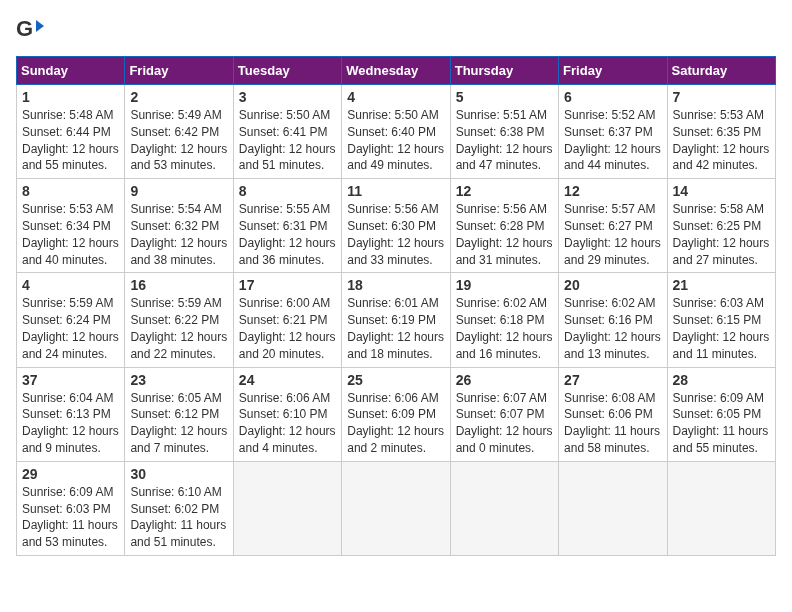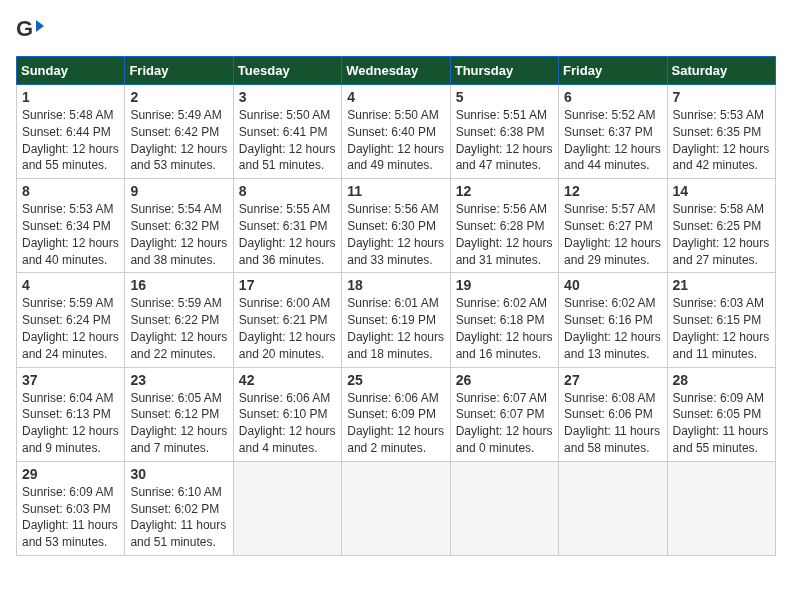--- a/index.html
+++ b/index.html
@@ -45,21 +45,21 @@
     .location {
       font-size: 15px;
       color: #555;
     }
     table {
       width: 100%;
       border-collapse: collapse;
       table-layout: fixed;
     }
     th {
-      background: #14532d;
+      background: #701a75;
       color: #fff;
       font-size: 13px;
       font-weight: bold;
       padding: 6px 4px;
       text-align: left;
       border: 1px solid #1565c0;
     }
     td {
       border: 1px solid #ccc;
       vertical-align: top;
@@ -133,27 +133,27 @@
         <td><span class="day-num">12</span><span class="cell-text">Sunrise: 5:56 AM<br>Sunset: 6:28 PM<br>Daylight: 12 hours and 31 minutes.</span></td>
         <td><span class="day-num">12</span><span class="cell-text">Sunrise: 5:57 AM<br>Sunset: 6:27 PM<br>Daylight: 12 hours and 29 minutes.</span></td>
         <td><span class="day-num">14</span><span class="cell-text">Sunrise: 5:58 AM<br>Sunset: 6:25 PM<br>Daylight: 12 hours and 27 minutes.</span></td>
       </tr>
       <tr>
         <td><span class="day-num">4</span><span class="cell-text">Sunrise: 5:59 AM<br>Sunset: 6:24 PM<br>Daylight: 12 hours and 24 minutes.</span></td>
         <td><span class="day-num">16</span><span class="cell-text">Sunrise: 5:59 AM<br>Sunset: 6:22 PM<br>Daylight: 12 hours and 22 minutes.</span></td>
         <td><span class="day-num">17</span><span class="cell-text">Sunrise: 6:00 AM<br>Sunset: 6:21 PM<br>Daylight: 12 hours and 20 minutes.</span></td>
         <td><span class="day-num">18</span><span class="cell-text">Sunrise: 6:01 AM<br>Sunset: 6:19 PM<br>Daylight: 12 hours and 18 minutes.</span></td>
         <td><span class="day-num">19</span><span class="cell-text">Sunrise: 6:02 AM<br>Sunset: 6:18 PM<br>Daylight: 12 hours and 16 minutes.</span></td>
-        <td><span class="day-num">40</span><span class="cell-text">Sunrise: 6:02 AM<br>Sunset: 6:16 PM<br>Daylight: 12 hours and 13 minutes.</span></td>
+        <td><span class="day-num">20</span><span class="cell-text">Sunrise: 6:02 AM<br>Sunset: 6:16 PM<br>Daylight: 12 hours and 13 minutes.</span></td>
         <td><span class="day-num">21</span><span class="cell-text">Sunrise: 6:03 AM<br>Sunset: 6:15 PM<br>Daylight: 12 hours and 11 minutes.</span></td>
       </tr>
       <tr>
         <td><span class="day-num">37</span><span class="cell-text">Sunrise: 6:04 AM<br>Sunset: 6:13 PM<br>Daylight: 12 hours and 9 minutes.</span></td>
         <td><span class="day-num">23</span><span class="cell-text">Sunrise: 6:05 AM<br>Sunset: 6:12 PM<br>Daylight: 12 hours and 7 minutes.</span></td>
-        <td><span class="day-num">42</span><span class="cell-text">Sunrise: 6:06 AM<br>Sunset: 6:10 PM<br>Daylight: 12 hours and 4 minutes.</span></td>
+        <td><span class="day-num">24</span><span class="cell-text">Sunrise: 6:06 AM<br>Sunset: 6:10 PM<br>Daylight: 12 hours and 4 minutes.</span></td>
         <td><span class="day-num">25</span><span class="cell-text">Sunrise: 6:06 AM<br>Sunset: 6:09 PM<br>Daylight: 12 hours and 2 minutes.</span></td>
         <td><span class="day-num">26</span><span class="cell-text">Sunrise: 6:07 AM<br>Sunset: 6:07 PM<br>Daylight: 12 hours and 0 minutes.</span></td>
         <td><span class="day-num">27</span><span class="cell-text">Sunrise: 6:08 AM<br>Sunset: 6:06 PM<br>Daylight: 11 hours and 58 minutes.</span></td>
         <td><span class="day-num">28</span><span class="cell-text">Sunrise: 6:09 AM<br>Sunset: 6:05 PM<br>Daylight: 11 hours and 55 minutes.</span></td>
       </tr>
       <tr>
         <td><span class="day-num">29</span><span class="cell-text">Sunrise: 6:09 AM<br>Sunset: 6:03 PM<br>Daylight: 11 hours and 53 minutes.</span></td>
         <td><span class="day-num">30</span><span class="cell-text">Sunrise: 6:10 AM<br>Sunset: 6:02 PM<br>Daylight: 11 hours and 51 minutes.</span></td>
         <td class="empty"></td>
         <td class="empty"></td>

